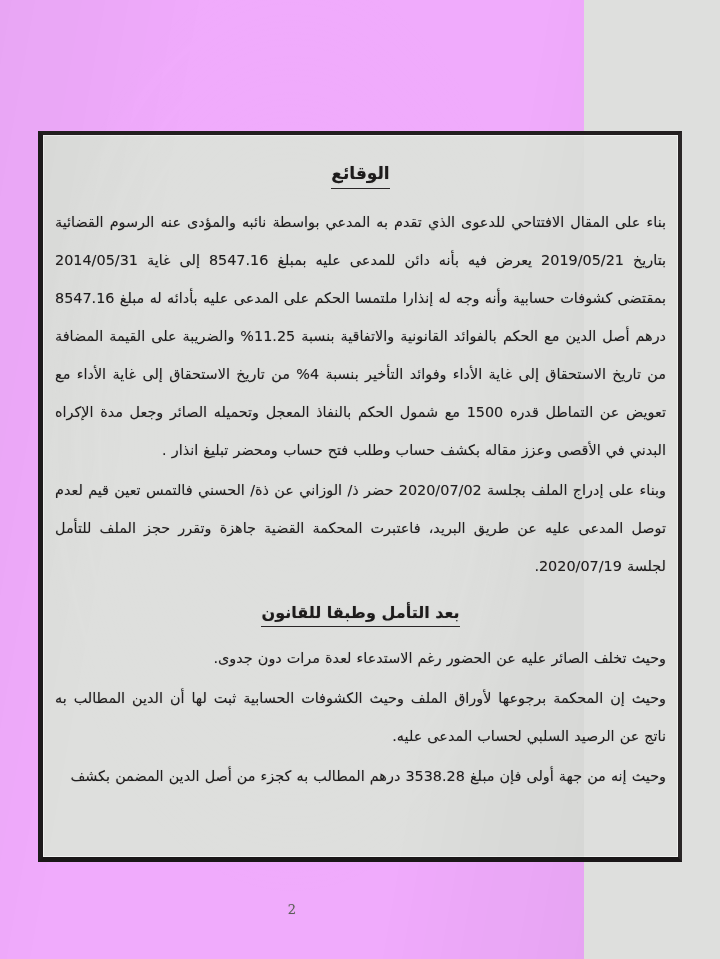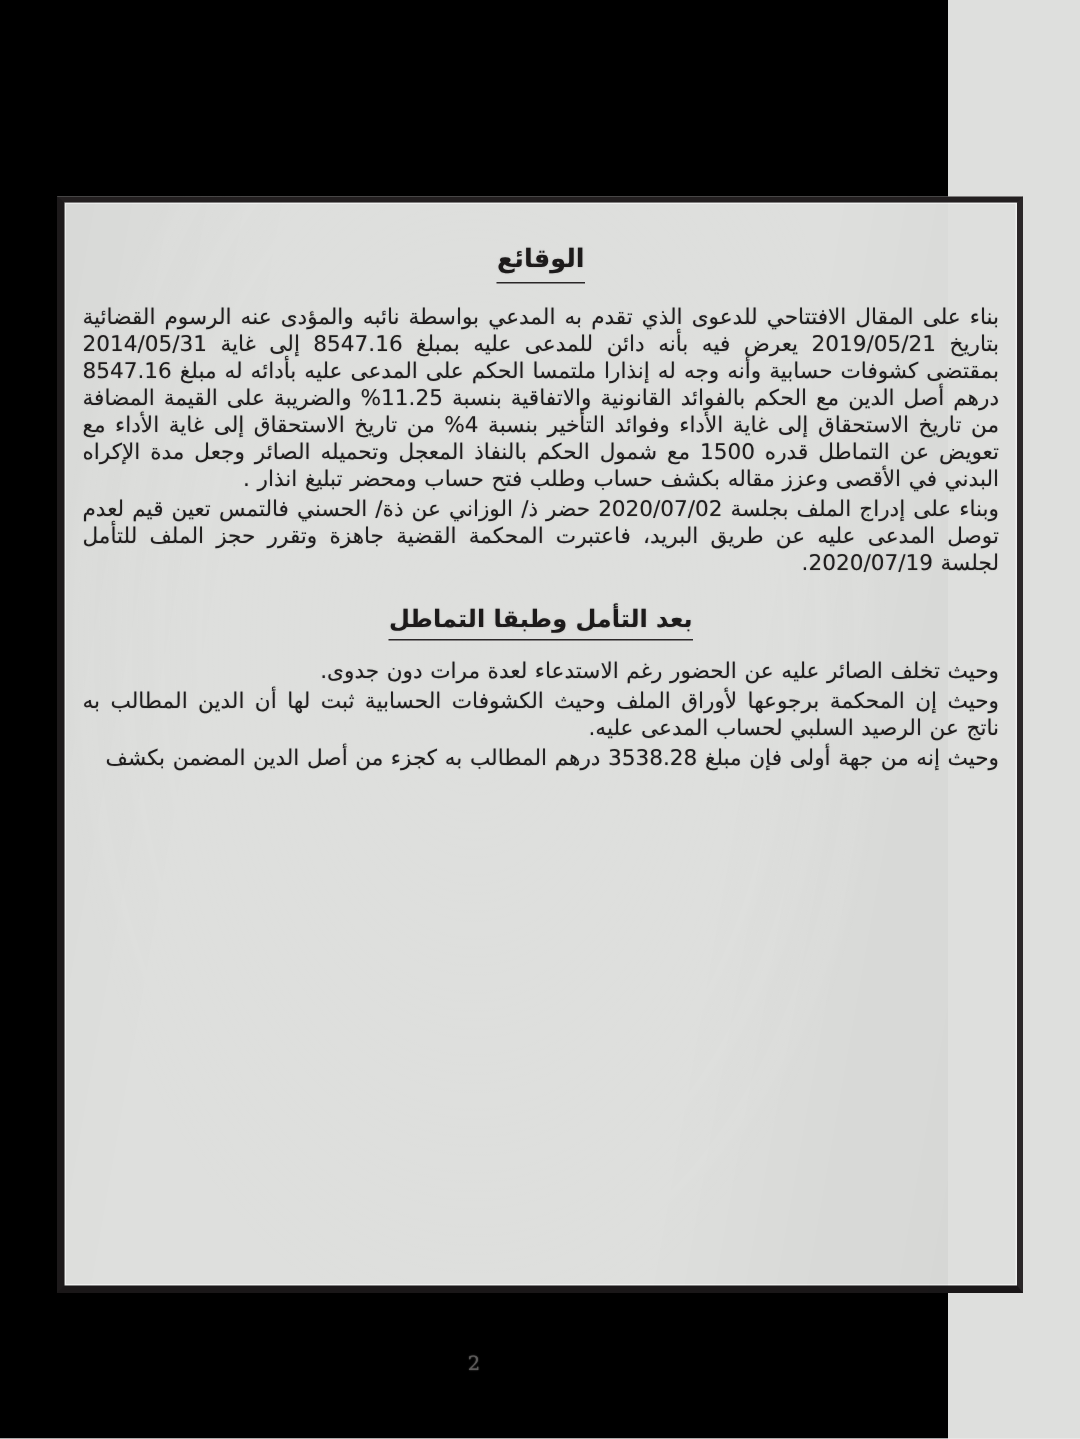--- a/index.html
+++ b/index.html
@@ -16,22 +16,21 @@
     overflow: hidden;
   }
 
   
   .page-sheet {
     position: absolute;
     left: 0;
     top: 0;
     width: 584px;
     height: 959px;
-    background: #000000;
-    padding-left: 48px;
+    background: #f0abfc;
   }
 
   
   .scan-grain {
     position: absolute;
     inset: 0;
     pointer-events: none;
     background:
       radial-gradient(ellipse at 50% 45%, rgba(255,255,255,0.30) 0%, rgba(255,255,255,0) 62%),
       linear-gradient(100deg, rgba(0,0,0,0.035) 0%, rgba(0,0,0,0) 28%, rgba(0,0,0,0) 72%, rgba(0,0,0,0.045) 100%);
@@ -86,21 +85,21 @@
     margin-bottom: 12px;
     font-size: 16px;
   }
 
   
   .doc-body {
     direction: rtl;
     text-align: justify;
     text-align-last: right;
     font-size: 14.4px;
-    line-height: 18px;
+    line-height: 38px;
     color: #1f1d1d;
     font-family: "DejaVu Sans", "Liberation Sans", sans-serif;
     text-shadow: 0 0 0.9px rgba(80,78,78,0.45);
   }
   .doc-para {
     margin: 0 0 2px 0;
     direction: rtl;
     text-align: justify;
     text-align-last: right;
     word-spacing: 0.5px;
@@ -131,21 +130,21 @@
       <h1 class="doc-heading">
         <span class="hd-text">الوقائع</span>
       </h1>
 
       <div class="doc-body">
         <p class="doc-para">بناء على المقال الافتتاحي للدعوى الذي تقدم به المدعي بواسطة نائبه والمؤدى عنه الرسوم القضائية بتاريخ 2019/05/21 يعرض فيه بأنه دائن للمدعى عليه بمبلغ 8547.16 إلى غاية 2014/05/31 بمقتضى كشوفات حسابية وأنه وجه له إنذارا ملتمسا الحكم على المدعى عليه بأدائه له مبلغ 8547.16 درهم أصل الدين  مع الحكم بالفوائد القانونية والاتفاقية بنسبة 11.25% والضريبة على القيمة المضافة من تاريخ الاستحقاق إلى غاية الأداء وفوائد التأخير بنسبة 4%  من تاريخ الاستحقاق إلى غاية الأداء مع تعويض عن التماطل قدره 1500 مع شمول الحكم بالنفاذ المعجل وتحميله الصائر وجعل مدة الإكراه البدني في الأقصى وعزز مقاله بكشف حساب وطلب فتح حساب ومحضر تبليغ انذار .</p>
         <p class="doc-para">وبناء على إدراج الملف بجلسة 2020/07/02 حضر ذ/ الوزاني عن ذة/ الحسني فالتمس تعين قيم لعدم توصل المدعى عليه عن طريق البريد، فاعتبرت المحكمة القضية جاهزة وتقرر حجز الملف للتأمل لجلسة 2020/07/19.</p>
       </div>
 
       <h2 class="doc-heading second">
-        <span class="hd-text">بعد التأمل وطبقا التماطل</span>
+        <span class="hd-text">بعد التأمل وطبقا للقانون</span>
       </h2>
 
       <div class="doc-body">
         <p class="doc-para">وحيث تخلف الصائر عليه عن الحضور رغم الاستدعاء لعدة مرات دون جدوى.</p>
         <p class="doc-para">وحيث إن المحكمة برجوعها لأوراق الملف وحيث الكشوفات الحسابية ثبت لها أن الدين المطالب به ناتج عن الرصيد السلبي لحساب المدعى عليه.</p>
         <p class="doc-para tight">وحيث إنه من جهة أولى فإن مبلغ 3538.28 درهم المطالب به كجزء من أصل الدين المضمن بكشف</p>
       </div>
 
     </div>
   </div>

